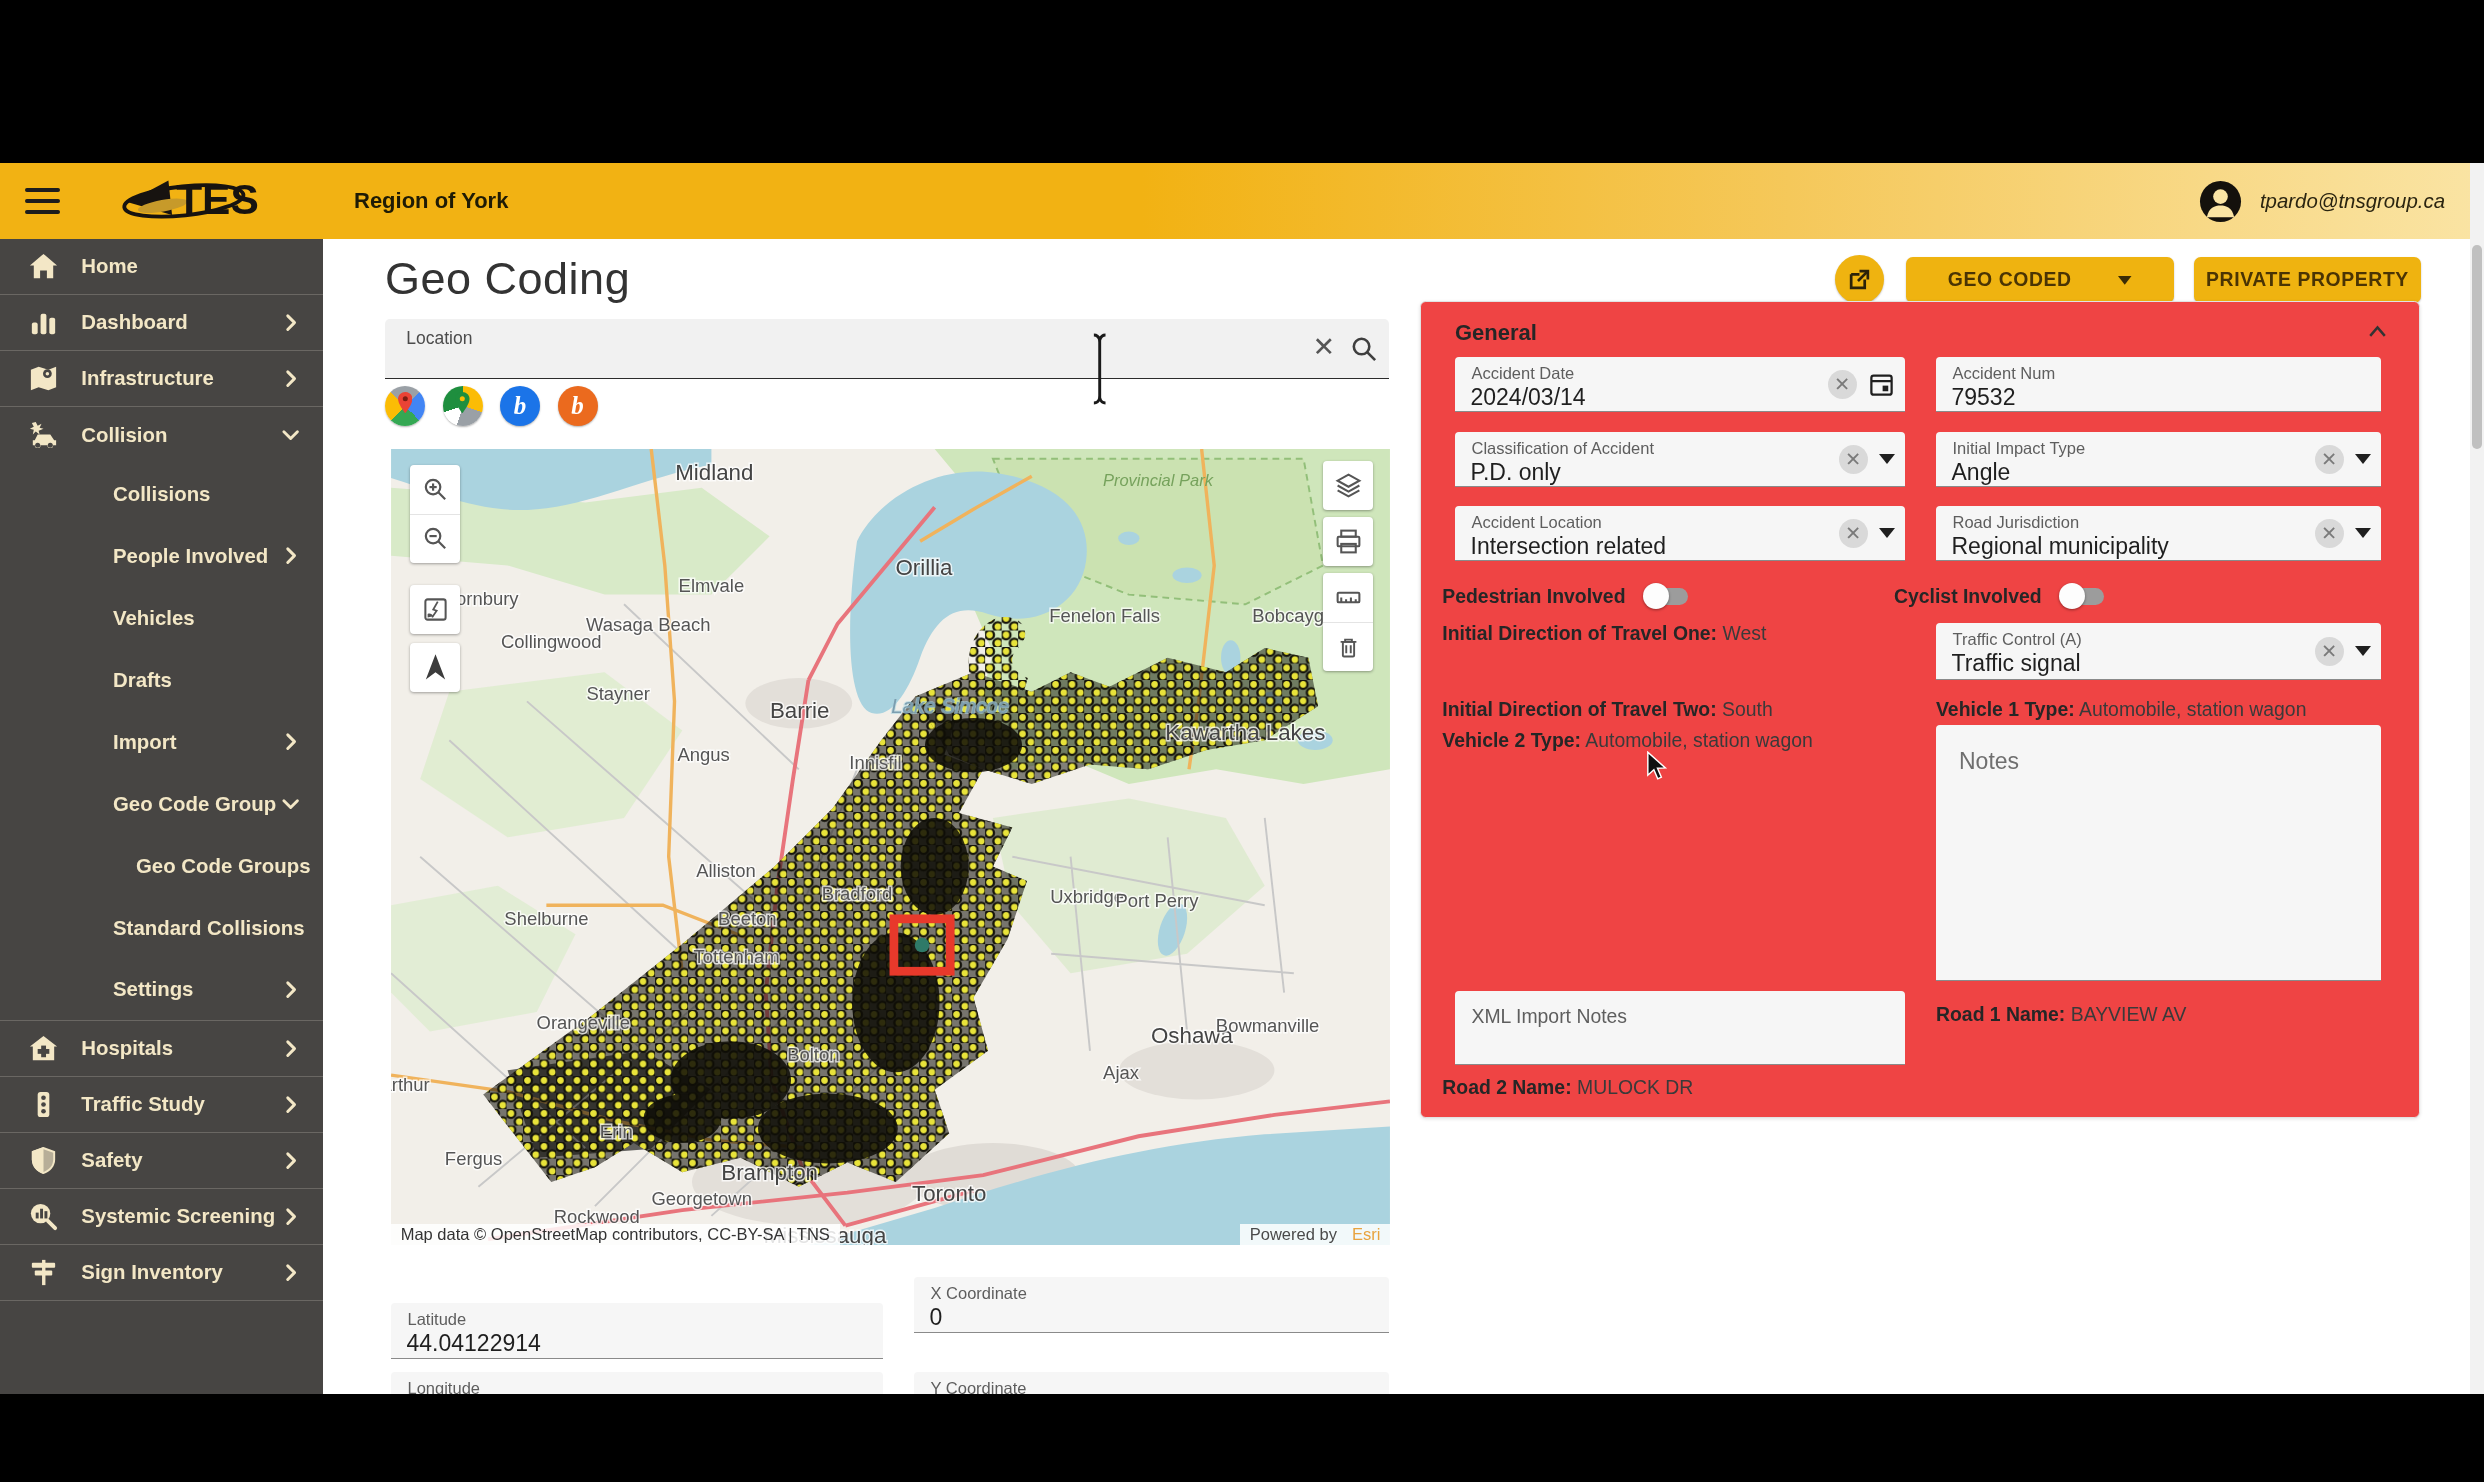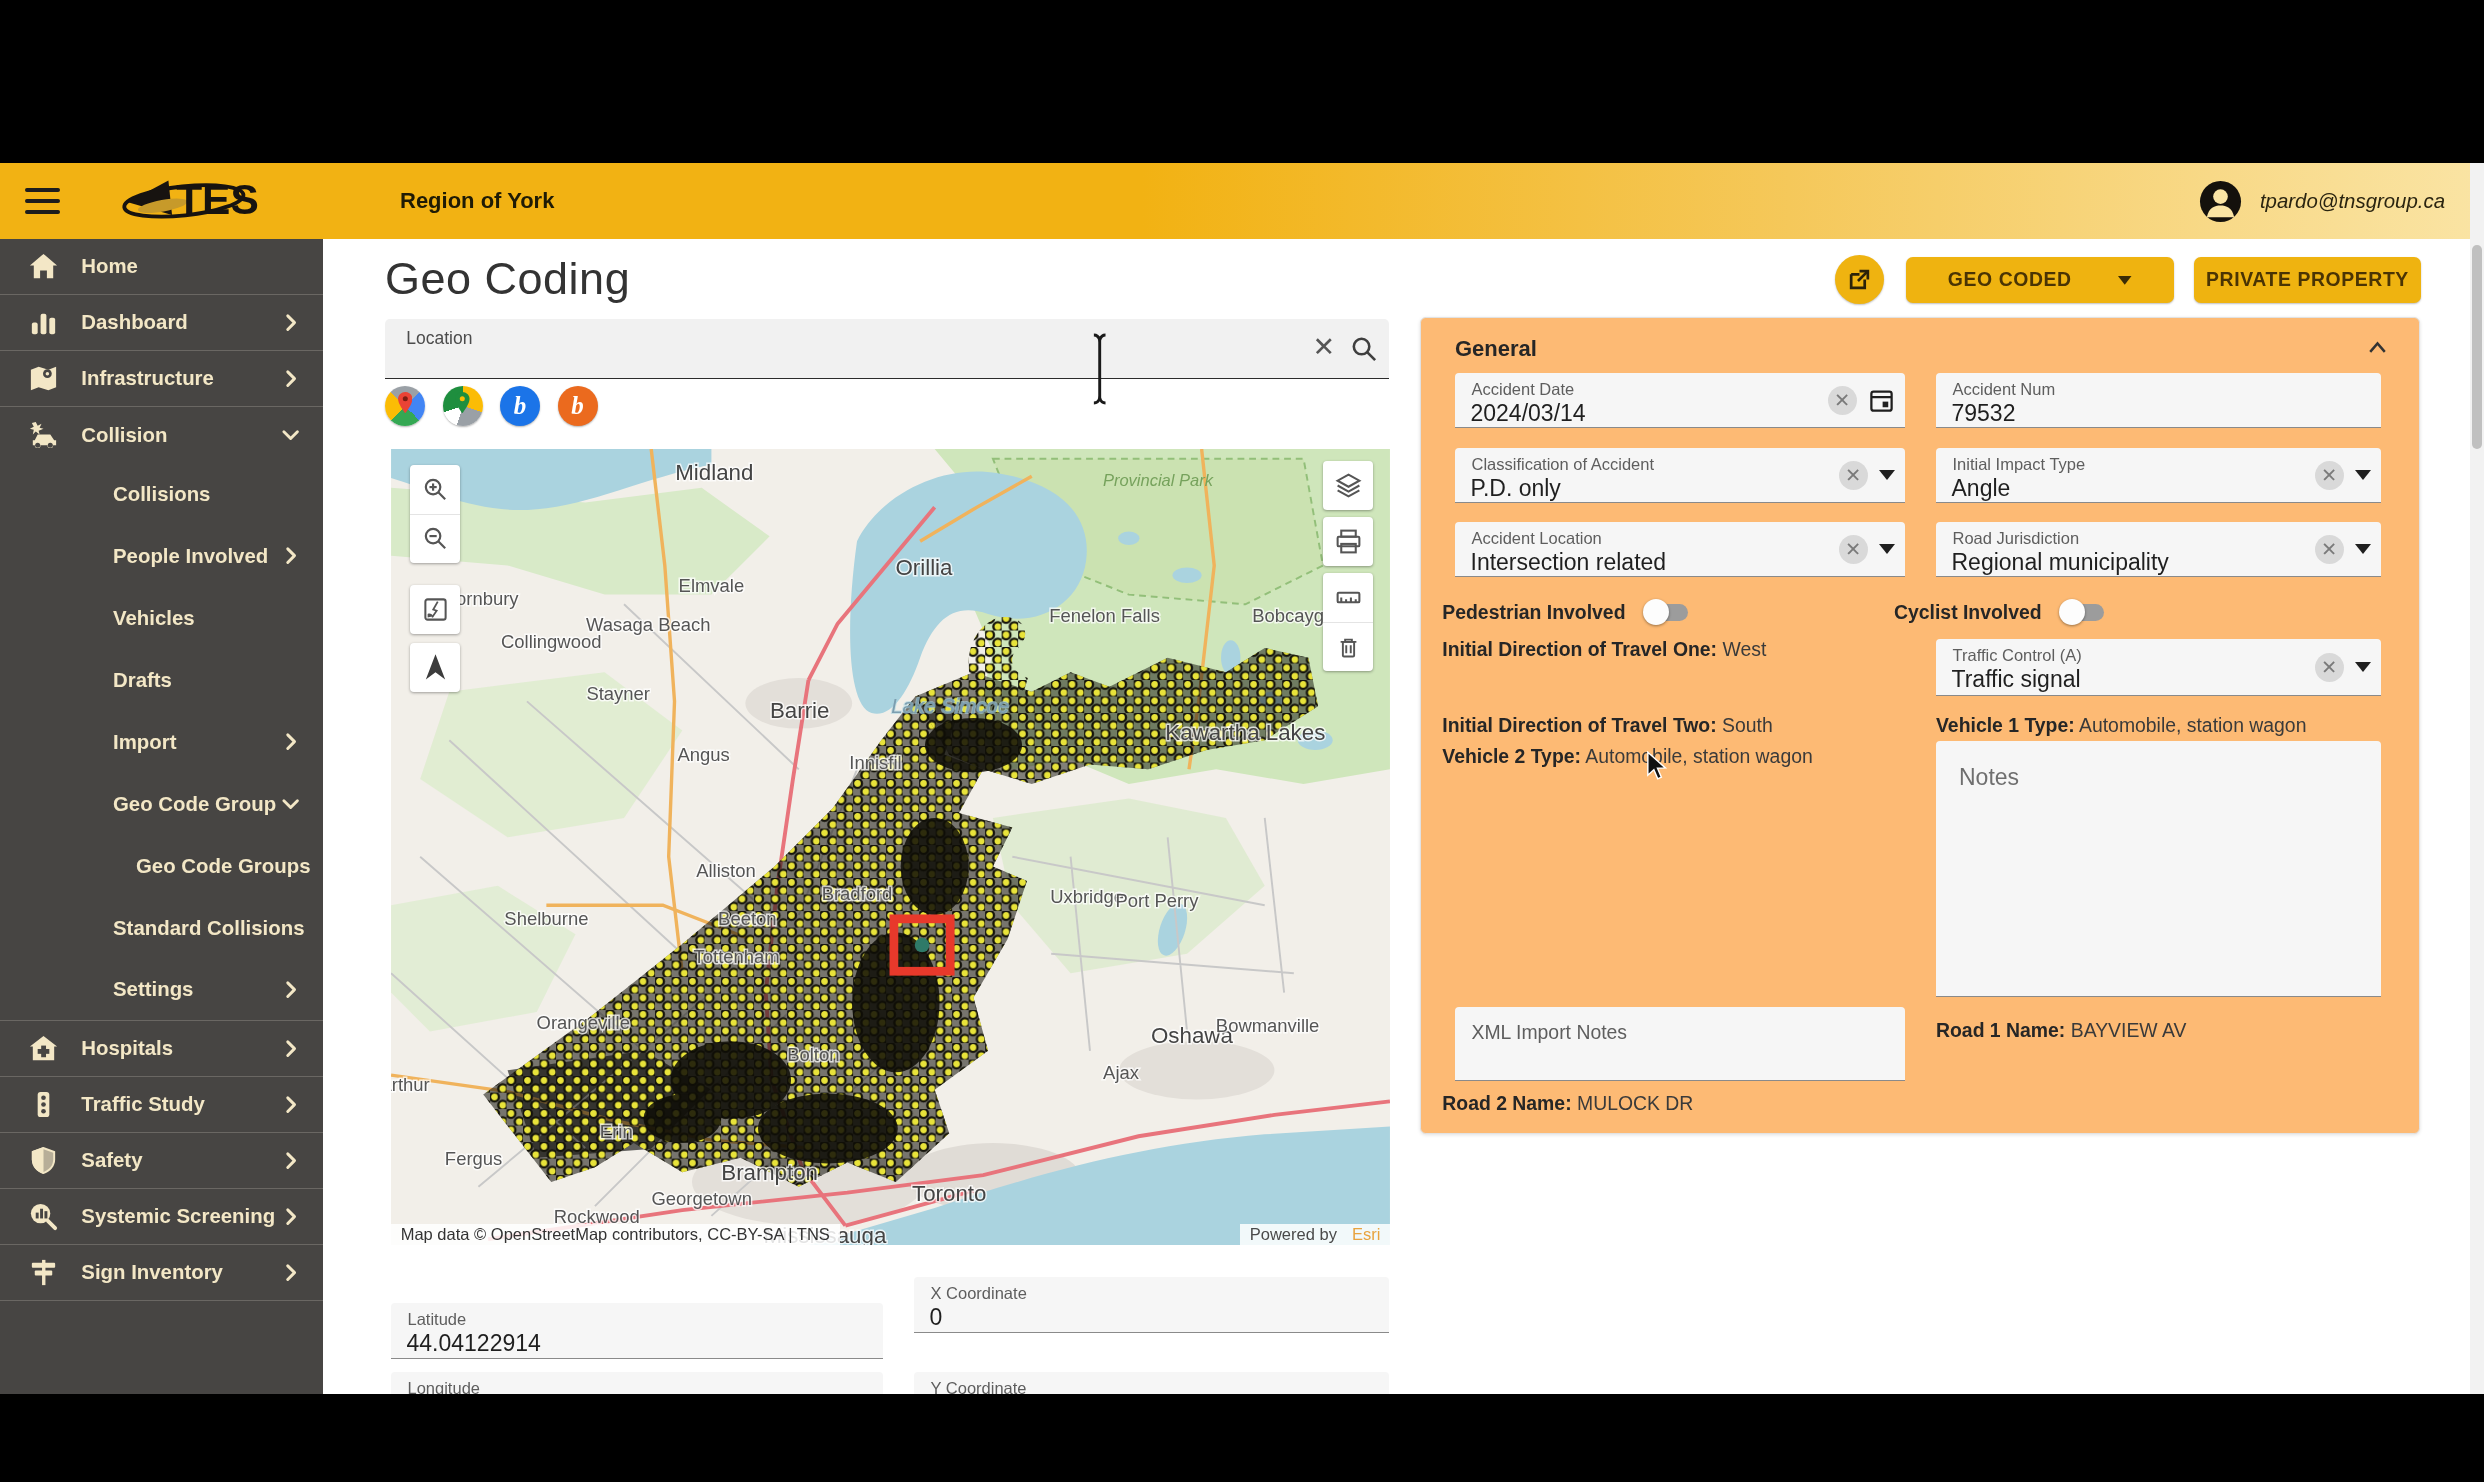--- a/index.html
+++ b/index.html
@@ -9,21 +9,21 @@
   #bar-top { top:0; height:163px; }
   #bar-bottom { top:1394px; height:88px; }
 
   
   #header { position:absolute; top:163px; left:0; width:2484px; height:76px;
     background:linear-gradient(90deg,#F2B213 0%,#F2B213 46%,#F5C85A 72%,#FAE4A4 100%);
     display:flex; align-items:center; }
   #hamburger { width:35px; height:27px; margin-left:25px; display:flex; flex-direction:column; justify-content:space-between; cursor:pointer; }
   #hamburger span { display:block; height:4.9px; background:#1d1d1d; border-radius:1.9px; }
   #logo { margin-left:56px; }
-  #region-title { margin-left:100px; font-size:22px; font-weight:bold; color:#1f1b05; }
+  #region-title { margin-left:54px; font-size:22px; font-weight:bold; color:#1f1b05; }
   #header-right { margin-left:auto; display:flex; align-items:center; margin-right:39px;font-style:italic; }
   #user-email { font-size:20.4px; color:#2a2410; margin-left:17.5px; }
 
   
   #sidebar { position:absolute; top:239px; left:0; width:323px; height:1156px; background:#474543; overflow:hidden; }
   .sideitem { position:relative; display:flex; align-items:center; height:56px; color:#F3E7C6; cursor:pointer; }
   .sideitem.sub { height:62px; }
   .sideitem .sicon { width:33px; height:33px; margin-left:27px; flex:0 0 auto; }
   .sideitem .slabel { font-size:20.4px; font-weight:bold; margin-left:21.3px; white-space:nowrap; }
   .sideitem.sub .slabel { margin-left:113px; }
@@ -74,21 +74,21 @@
   
   .fld { position:absolute; background:#F6F6F6; border-bottom:1.9px solid #8a8a8a; border-radius:3.9px 3.9px 0 0; }
   .fld .flabel { position:absolute; left:16.5px; top:6.8px; font-size:16.5px; color:#5e5e5e; white-space:nowrap; }
   .fld .fvalue { position:absolute; left:15.5px; top:27px; font-size:23px; color:#1f1f1f; white-space:nowrap; }
   .fld .ficons { position:absolute; right:9.7px; top:0; height:100%; display:flex; align-items:center; gap:11.6px; }
   .clear-ic { width:29px; height:29px; border-radius:50%; background:#D9D9D9; color:#7a7a7a;
     display:flex; align-items:center; justify-content:center; font-size:19.4px; cursor:pointer; }
   .dd-caret { width:0; height:0; border-left:8.7px solid transparent; border-right:8.7px solid transparent; border-top:10.7px solid #1f1f1f; cursor:pointer; }
 
   
-  #card { position:absolute; left:1097px; top:78px; width:1000px; height:817px; background:#fdba74;
+  #card { position:absolute; left:1097px; top:62px; width:1000px; height:817px; background:#ef4444;
     border:1px solid #E2E2E2; border-radius:5.8px; box-shadow:0 1px 3.9px rgba(0,0,0,.12); }
   #card-title { position:absolute; left:34px; top:17.5px; font-size:22px; font-weight:bold; color:#262626; }
   #card-collapse { position:absolute; right:29px; top:19.4px; cursor:pointer; }
   .kv { position:absolute; font-size:19.4px; color:#262626; white-space:nowrap; }
   .kv b { font-weight:bold; }
   .kv .kvv { font-weight:normal; color:#3a3a3a; }
   .toggle-row { position:absolute; display:flex; align-items:center; gap:21.3px; }
   .toggle-row .tlabel { font-size:19.4px; font-weight:bold; color:#262626; }
   .switch { position:relative; width:41px; height:16.5px; background:#9c9c9c; border-radius:8.7px; cursor:pointer; }
   .switch .thumb { position:absolute; left:-3.9px; top:-4.9px; width:26px; height:26px; border-radius:50%;

